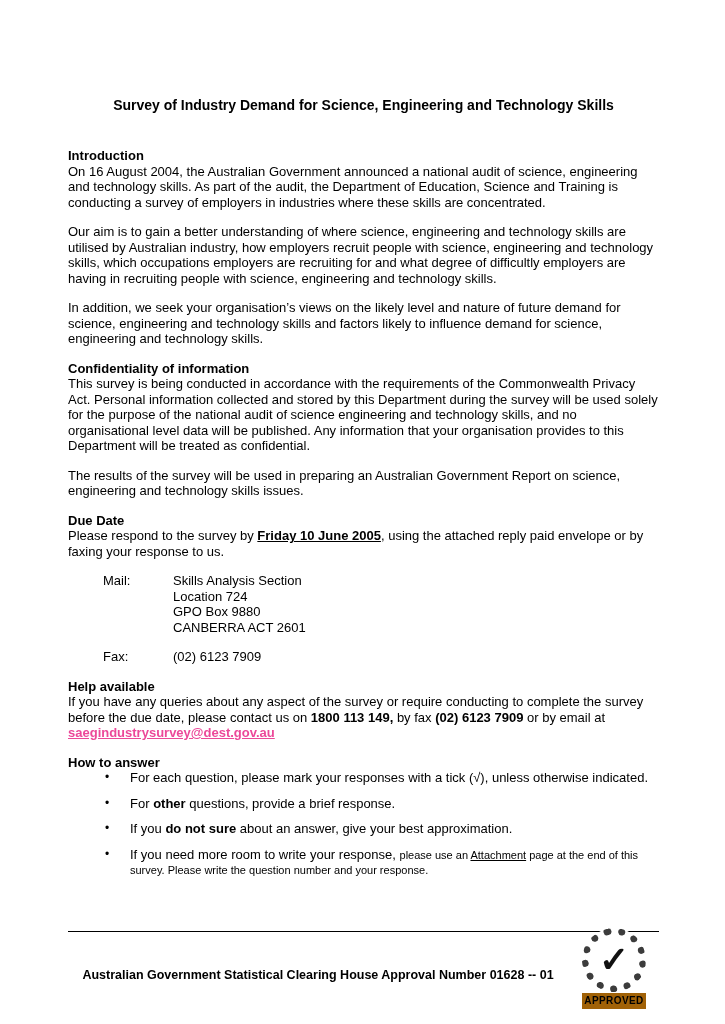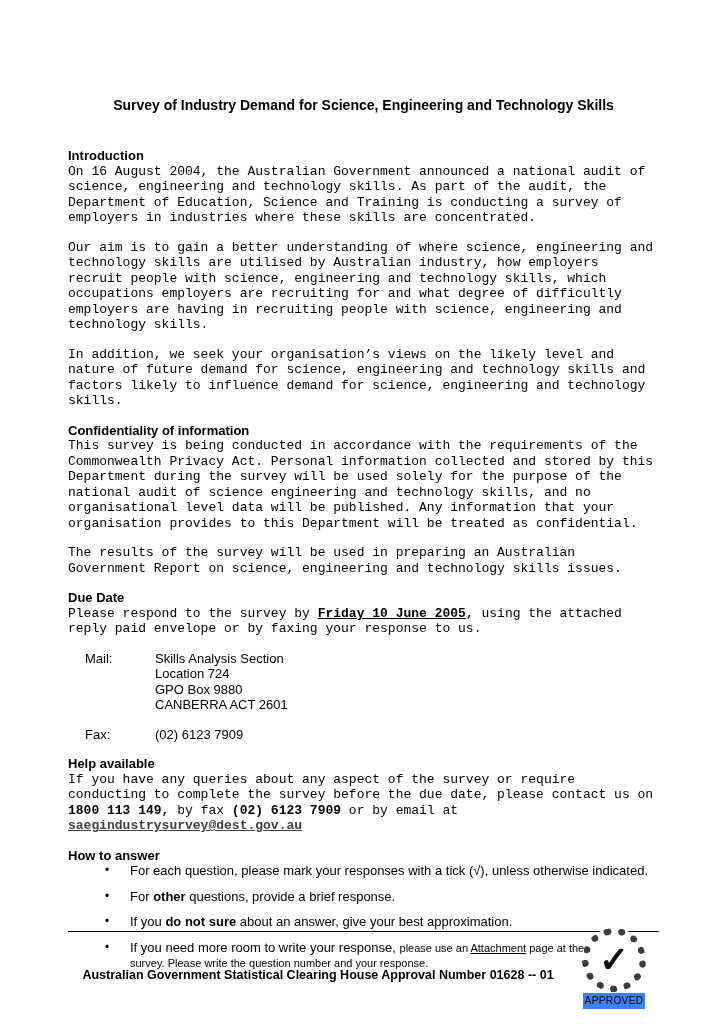--- a/index.html
+++ b/index.html
@@ -19,42 +19,42 @@
     border-radius: 15px;
   }
   .title {
     text-align: center;
     font-weight: bold;
     font-size: 14px;
     line-height: 17px;
     margin: 0 0 34px 0;
   }
   .h { font-weight: bold; margin: 0; }
-  p.para { margin: 0 0 14px 0; font-family: Liberation Mono, monospace; }
+  p.para { margin: 0 0 14px 0; }
   .bold { font-weight: bold; }
   .ul { text-decoration: underline; }
   .small { font-size: 11px; line-height: 14px; }
   .addr-block {
     display: grid;
     grid-template-columns: 70px auto;
-    margin: 0 0 14px 17px;
+    margin: 0 0 14px 35px;
   }
   .addr-label { grid-column: 1; }
   .addr-lines { grid-column: 2; }
   .bullet-row {
     display: flex;
     margin: 0 0 10px 37px;
   }
   .bullet-dot {
     width: 25px;
     flex: 0 0 25px;
     font-size: 12px;
   }
   .bullet-text { flex: 1; }
-  a.email-link { color: #404040; font-weight: bold; text-decoration: underline; }
+  a.email-link { color: #ec4899; font-weight: bold; text-decoration: underline; }
   .footer-rule {
     position: absolute;
     left: 68px;
     right: 66px;
     top: 931px;
     border-top: 1.4px solid #000;
   }
   .footer-approval {
     position: absolute;
     left: 68px;
@@ -86,24 +86,24 @@
   }
   .stamp-check {
     font-size: 36px;
     font-weight: bold;
     color: #111;
     transform: rotate(12deg);
   }
   .stamp-label {
     position: relative;
     margin-top: -7px;
-    background: #3b82f6;
+    background: #a16207;
     display: inline-block;
     padding: 0 2px;
-    font-weight: normal;
+    font-weight: bold;
     font-size: 10px;
     letter-spacing: 0.4px;
   }
 </style>
 </head>
 <body>
 
 <div class="page">
 
   <div class="title">Survey of Industry Demand for Science, Engineering and Technology Skills</div>

